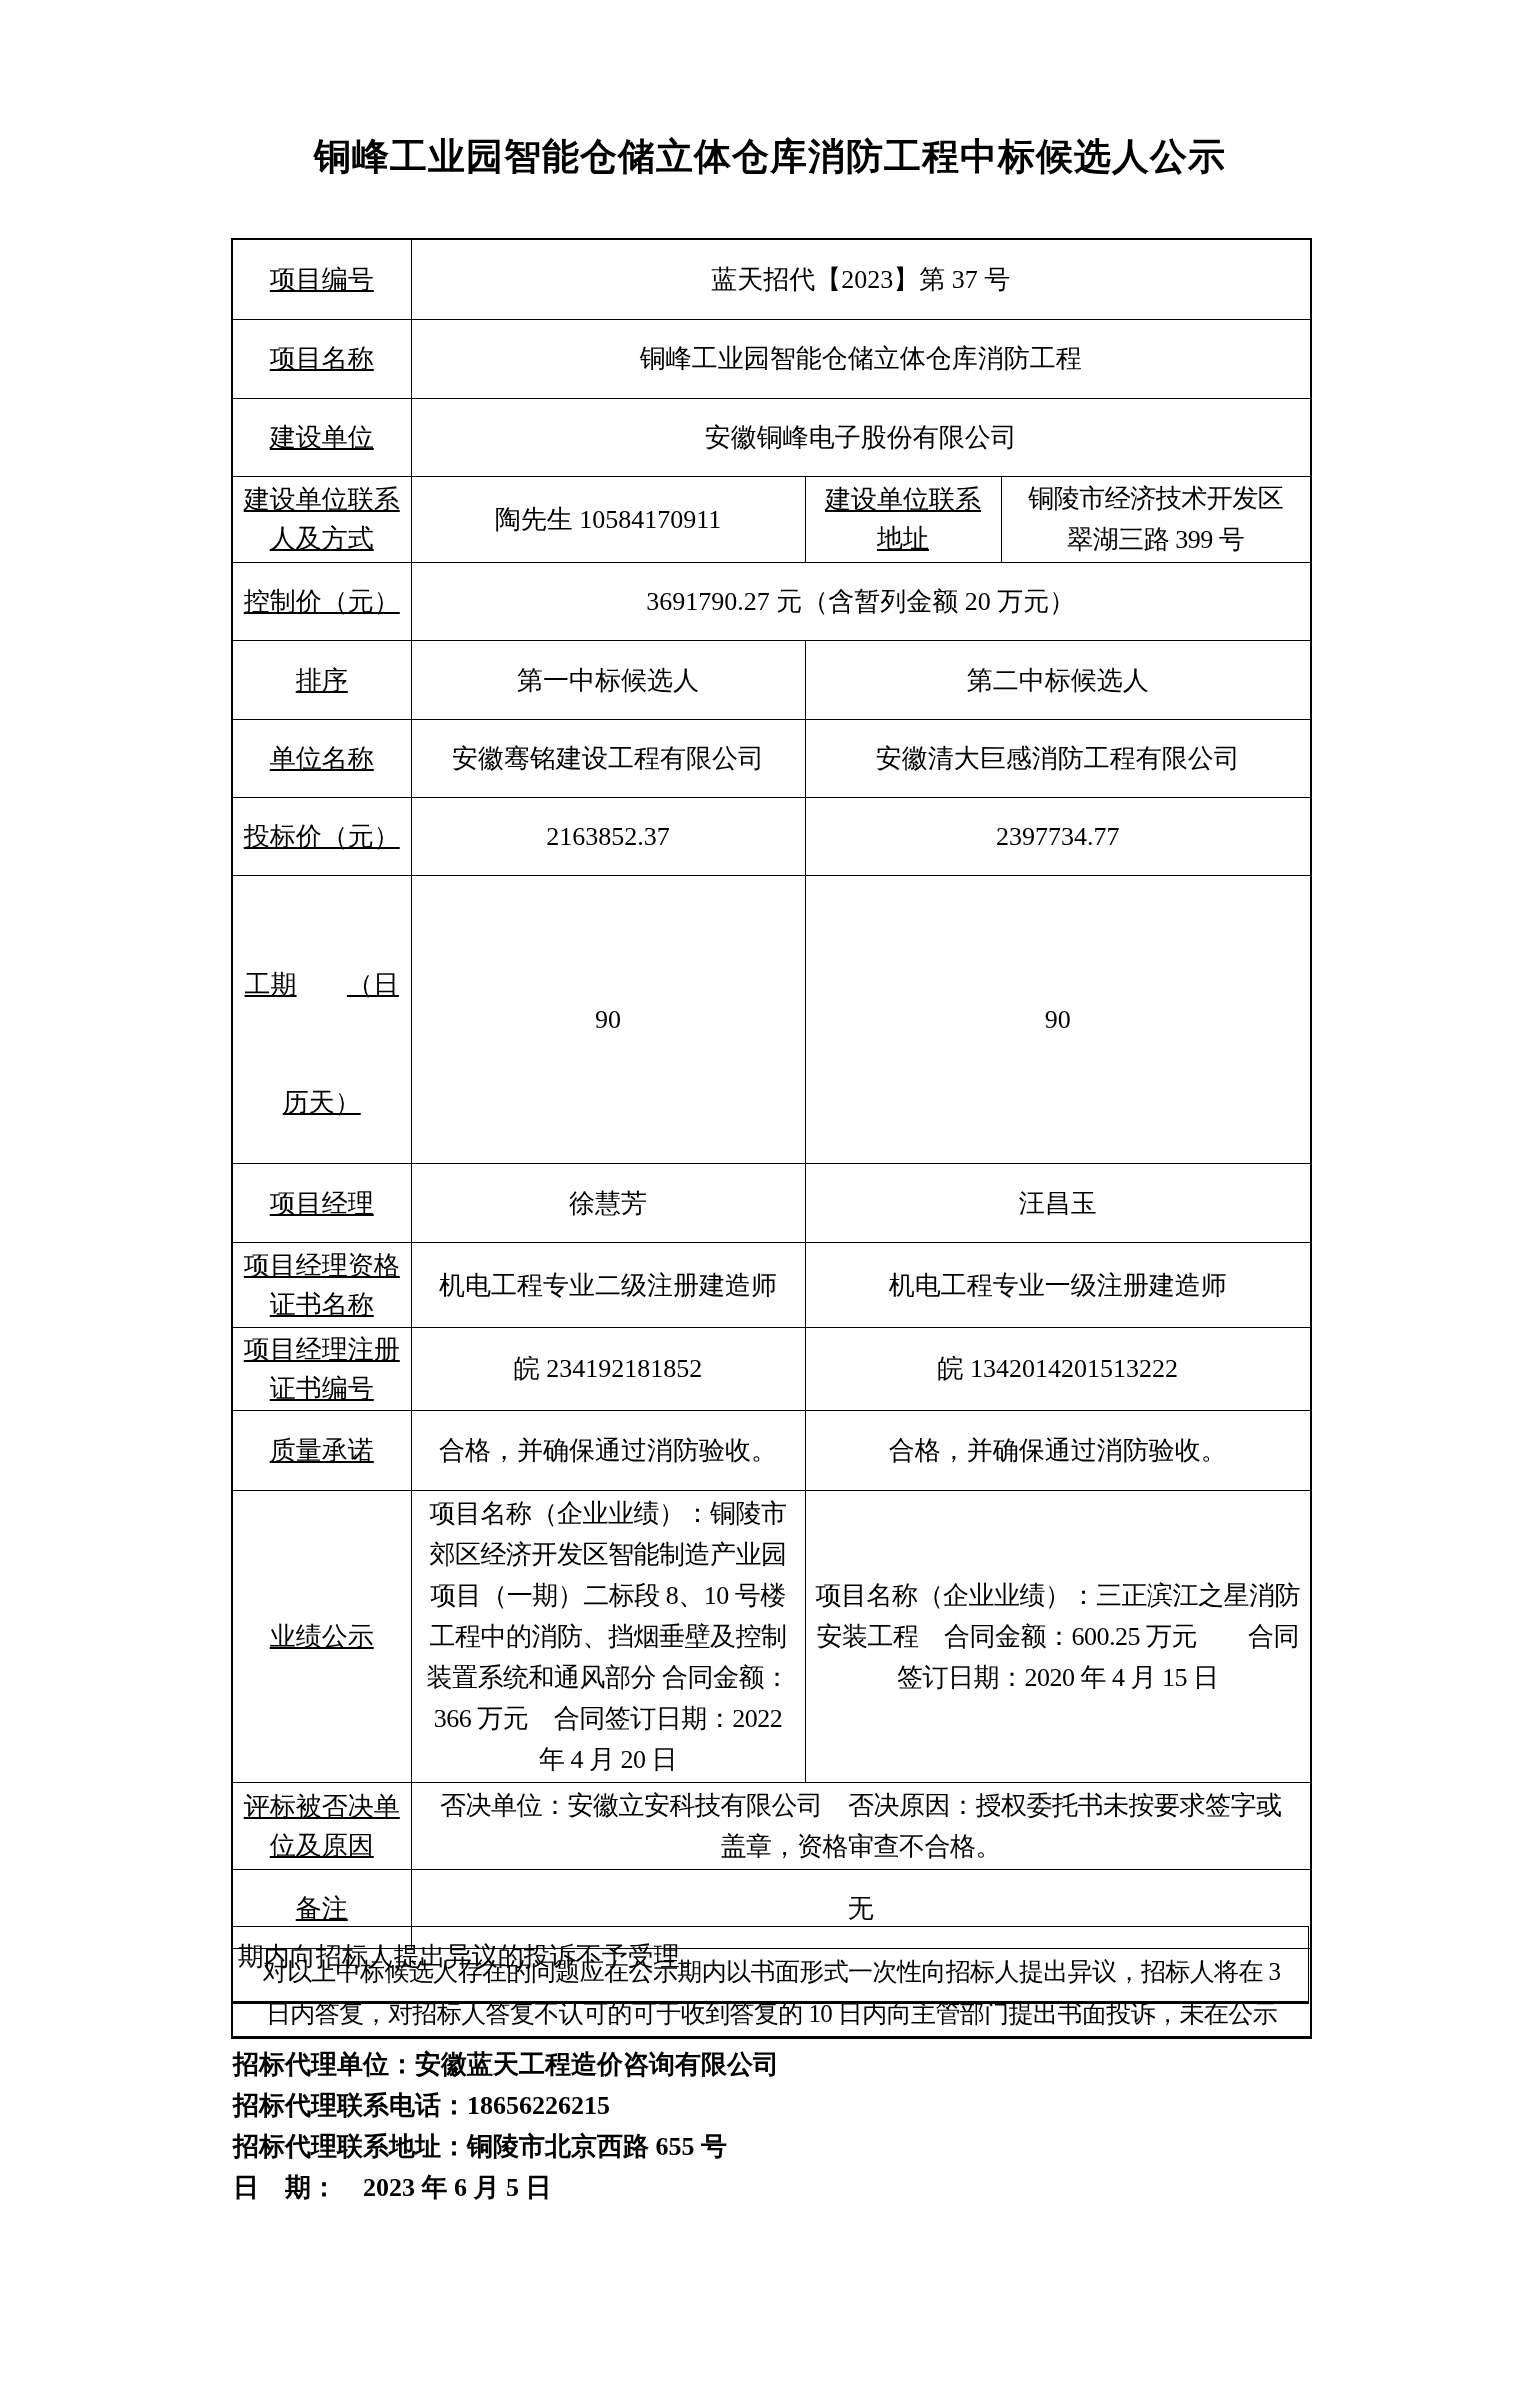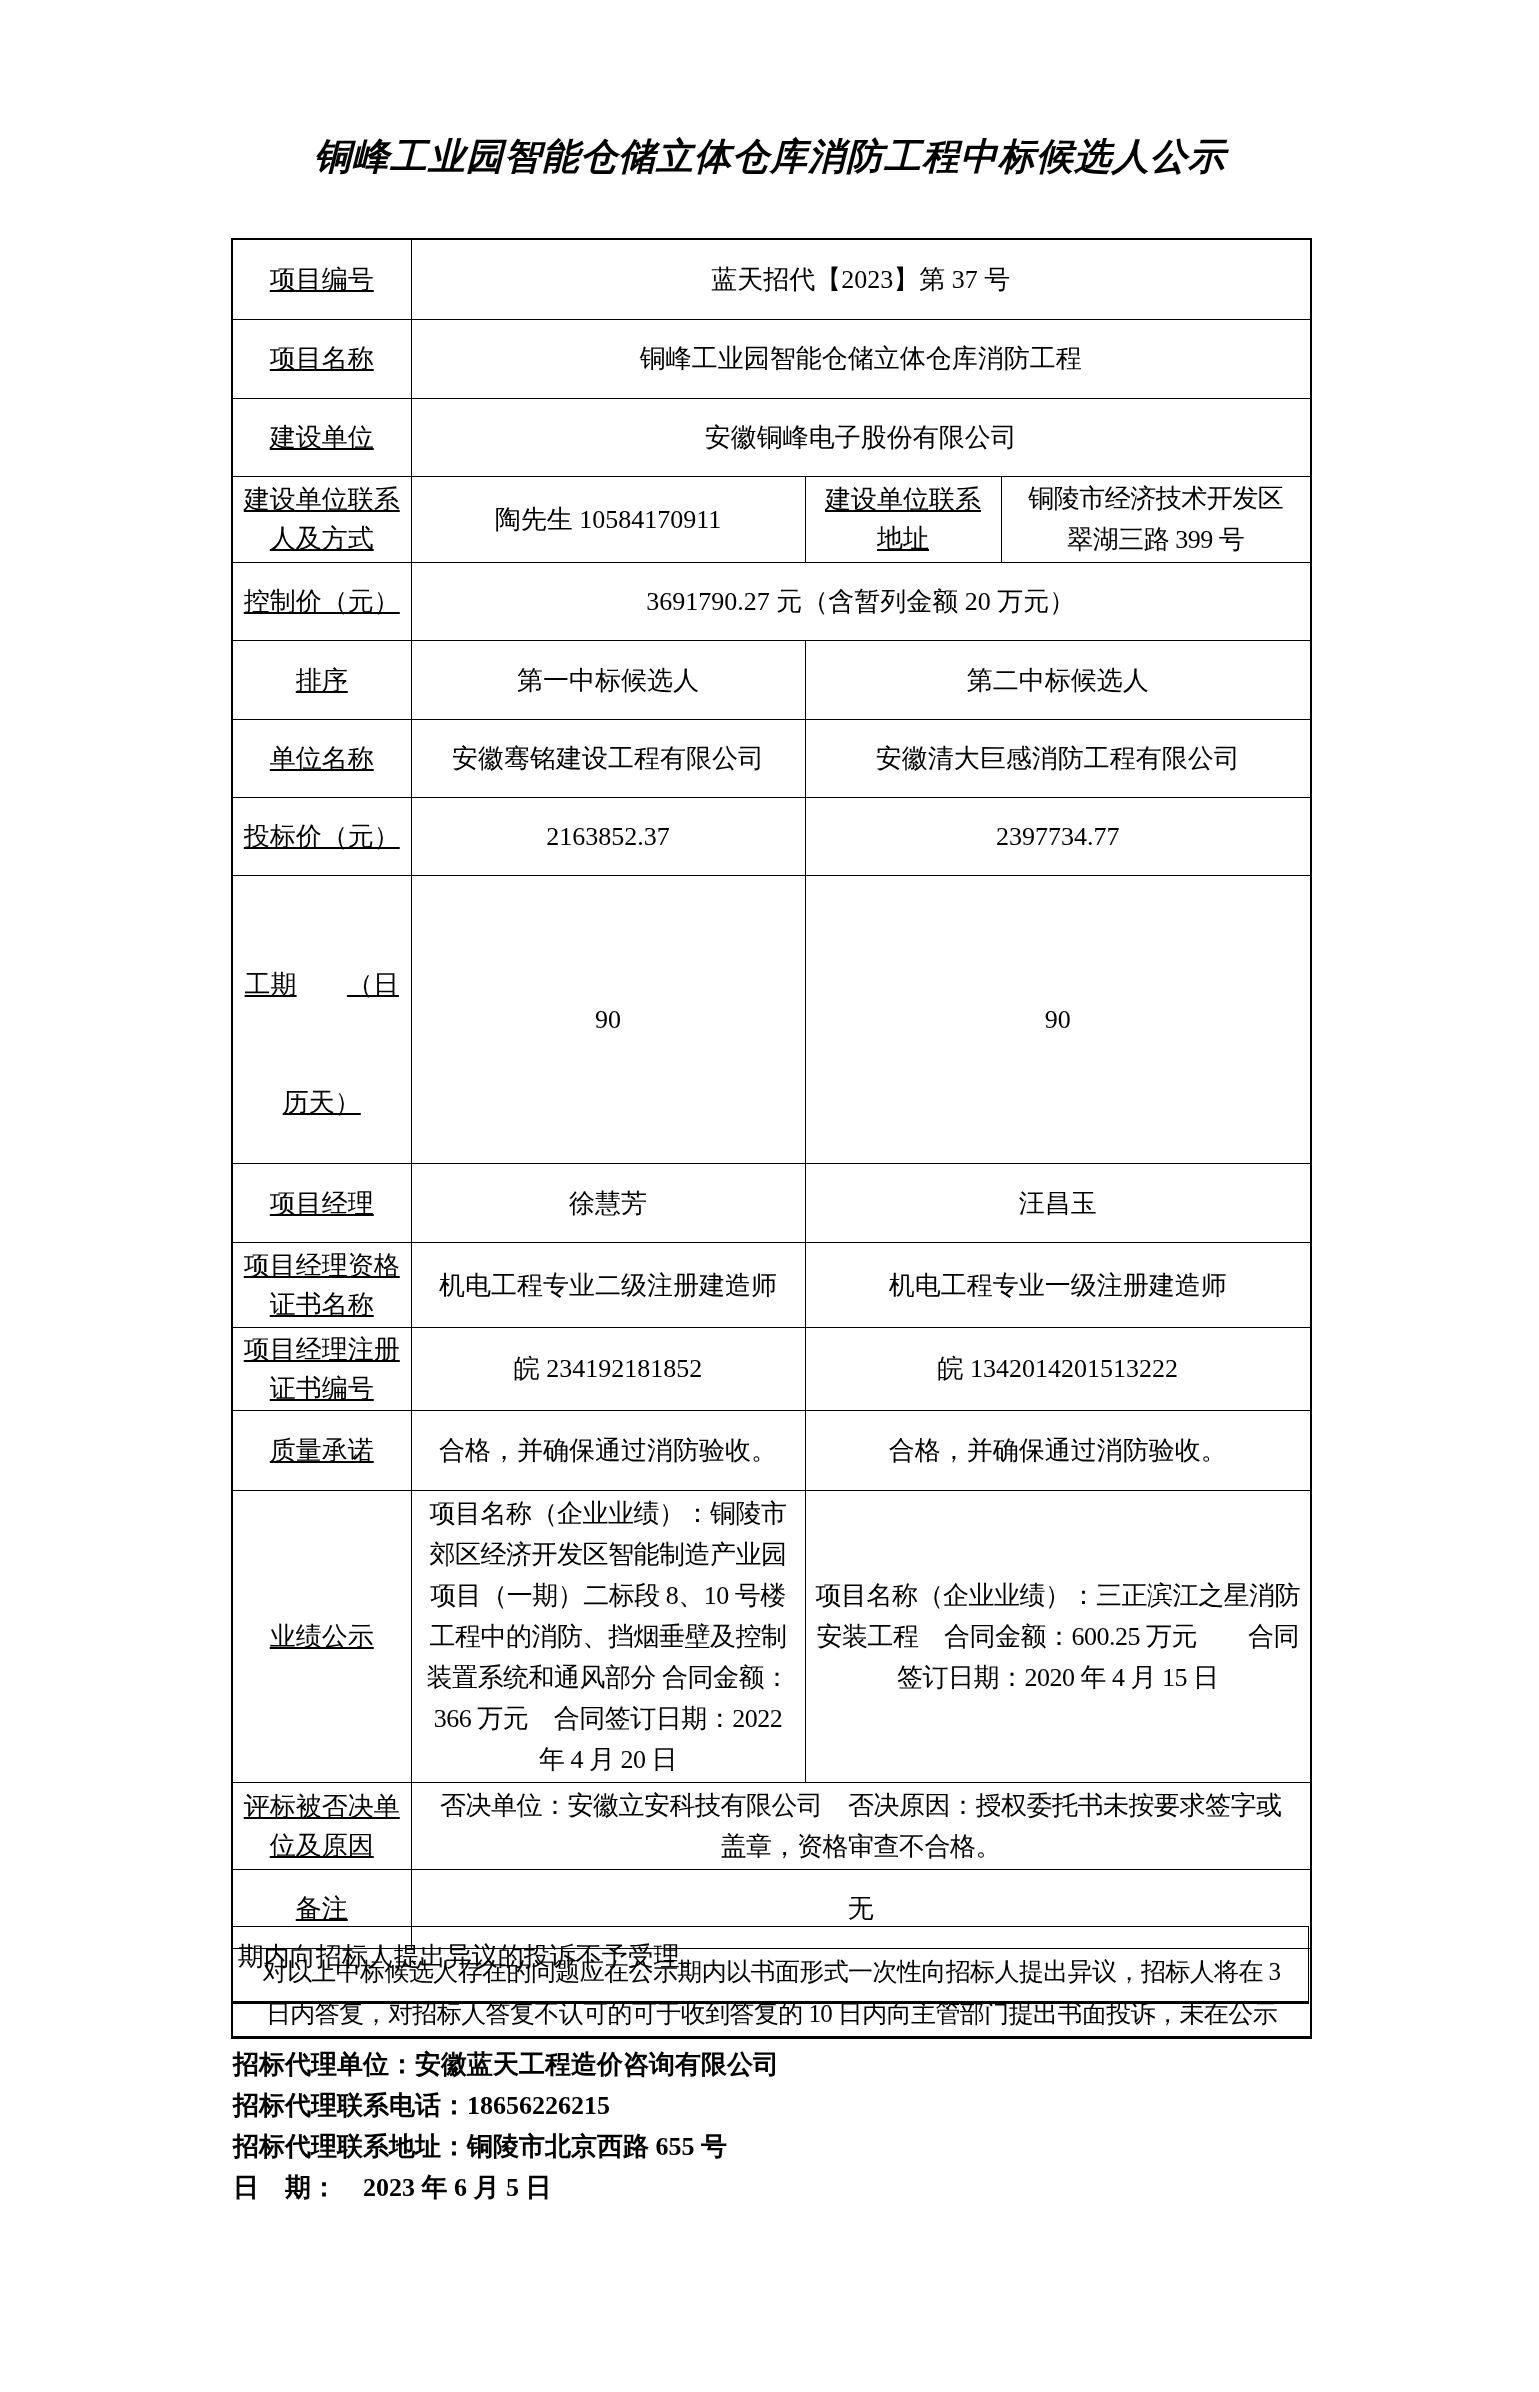--- a/index.html
+++ b/index.html
@@ -4,21 +4,20 @@
 <style>
   html,body{margin:0;padding:0;}
   body{
     width:1540px;height:2393px;background:#ffffff;position:relative;
     font-family:"Liberation Serif","DejaVu Serif",serif;color:#000;
   }
   .page-title{
     position:absolute;left:231px;top:132px;width:1078px;
     text-align:center;font-size:37px;font-weight:bold;letter-spacing:1px;
     white-space:nowrap;
-    font-style:italic;
   }
   table.main{
     position:absolute;left:231px;top:238px;width:1078px;
     border-collapse:collapse;table-layout:fixed;
     border:2.9px solid #000;
   }
   table.main td{
     border:1.9px solid #000;
     padding:1.9px 5.8px;
     font-size:26px;

